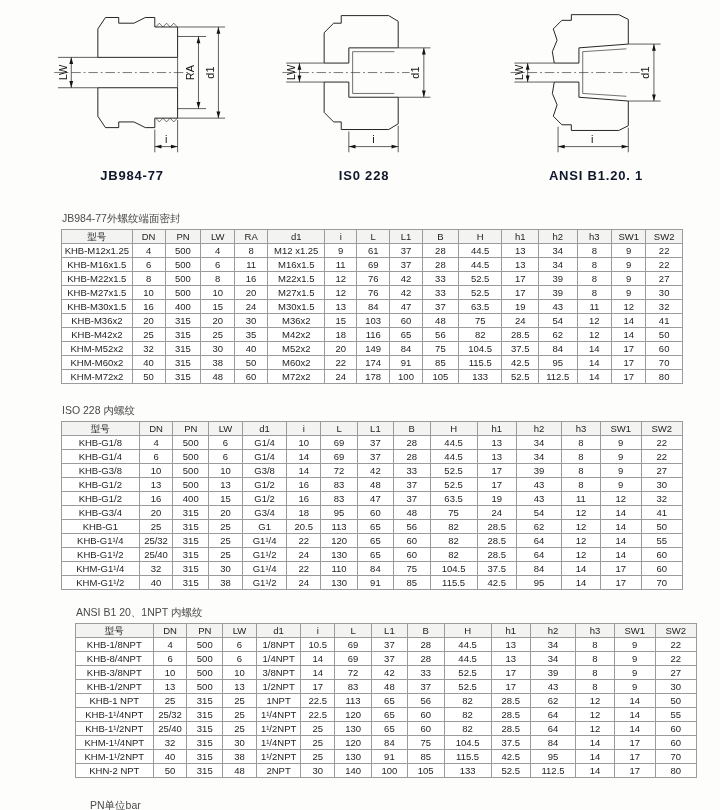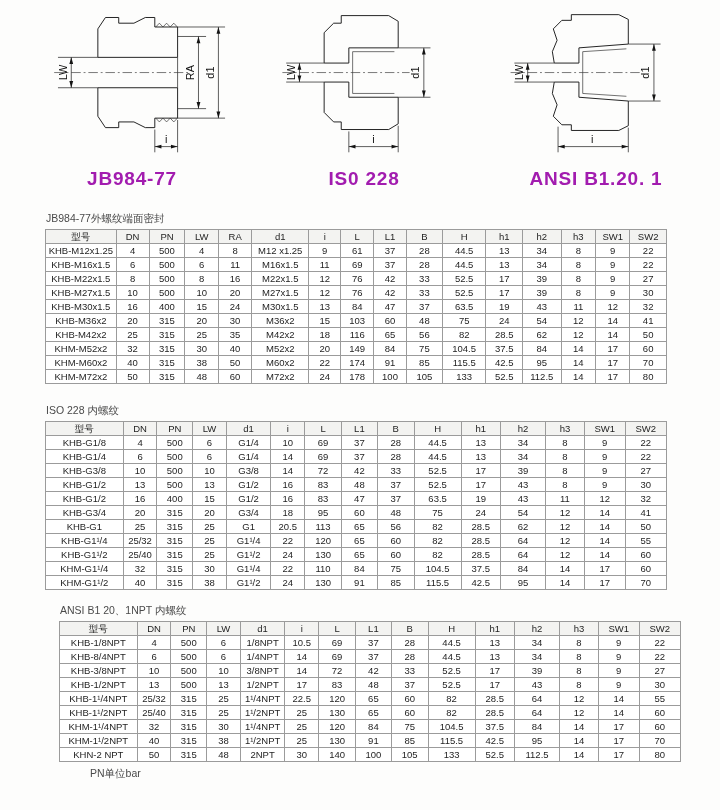--- a/index.html
+++ b/index.html
@@ -10,33 +10,33 @@
     color:#222;
     -webkit-font-smoothing:antialiased;
   }
   .page { width:720px; height:810px; background:#fdfdfc; box-sizing:border-box; padding-top:6px; overflow:hidden; }
 
   
   .diagrams { display:flex; padding:2px 8px 0 16px; height:192px; box-sizing:border-box; }
   .diagram { flex:1; display:flex; flex-direction:column; align-items:center; }
   .diagram svg { width:205px; height:150px; display:block; }
   .diagram-caption {
-    font-weight:bold; font-size:19px; letter-spacing:0.8px;
-    color:#a21caf; margin-top:10px;
+    font-weight:bold; font-size:13px; letter-spacing:0.8px;
+    color:#0f172a; margin-top:10px;
   }
   .dwg-line { stroke:#1a1a1a; stroke-width:1; fill:none; }
   .dim-line { stroke:#2c2c2c; stroke-width:0.8; fill:none; }
   .center-line { stroke:#3a3a3a; stroke-width:0.7; fill:none; stroke-dasharray:10 3 2 3; }
   .thin-line { stroke:#2c2c2c; stroke-width:0.7; fill:none; }
   .arrow { fill:#141414; stroke:none; }
   .dim-text { font-size:11.5px; fill:#111; }
 
   
   .content { padding:0 20px 0 45px; }
-  .section { margin:0; }
+  .section { margin:16px; }
   .section-title { font-size:10.5px; color:#4a4a4a; margin:0 0 3px 1px; }
   .sec1 { margin-top:14px; }
   .sec2 { margin-top:20px; }
   .sec3 { margin-top:14px;padding-left:14px; }
   table { border-collapse:collapse; table-layout:fixed; width:622px; background:#fff; }
   th, td {
     border:1px solid #9b9b9b;
     font-size:9.5px; font-weight:normal;
     text-align:center; vertical-align:middle;
     height:13px; line-height:12px; padding:0 1px;
@@ -721,20 +721,37 @@
               <td>48</td>
               <td>37</td>
               <td>52.5</td>
               <td>17</td>
               <td>43</td>
               <td>8</td>
               <td>9</td>
               <td>30</td>
             </tr>
             <tr>
+              <td>KHB-1 NPT</td>
+              <td>25</td>
+              <td>315</td>
+              <td>25</td>
+              <td>1NPT</td>
+              <td>22.5</td>
+              <td>113</td>
+              <td>65</td>
+              <td>56</td>
+              <td>82</td>
+              <td>28.5</td>
+              <td>62</td>
+              <td>12</td>
+              <td>14</td>
+              <td>50</td>
+            </tr>
+            <tr>
               <td>KHB-1¹/4NPT</td>
               <td>25/32</td>
               <td>315</td>
               <td>25</td>
               <td>1¹/4NPT</td>
               <td>22.5</td>
               <td>120</td>
               <td>65</td>
               <td>60</td>
               <td>82</td>

